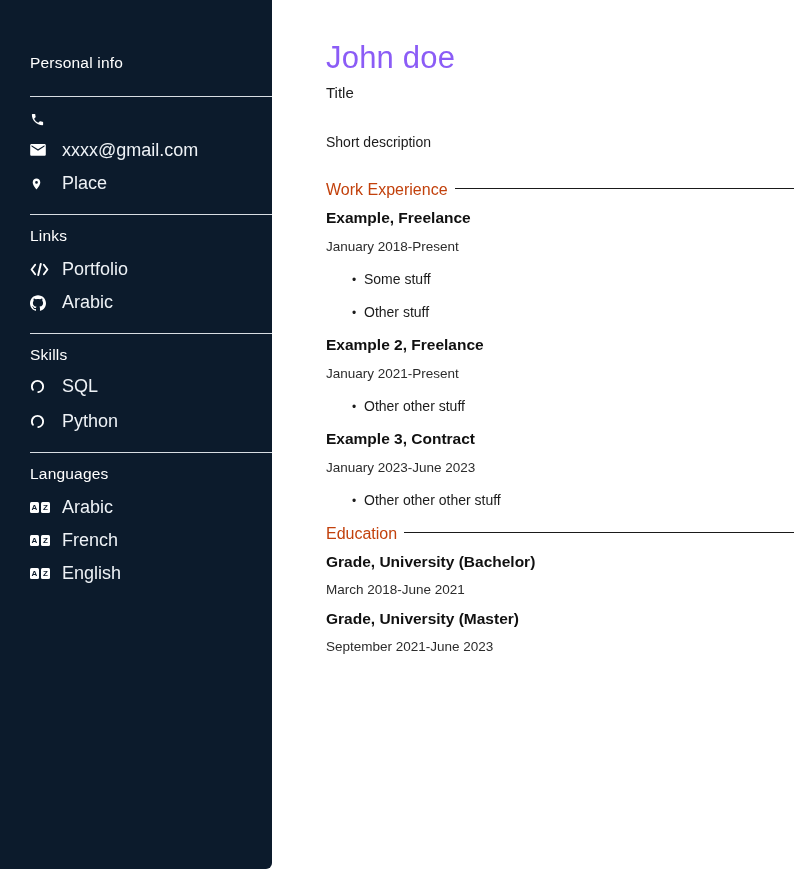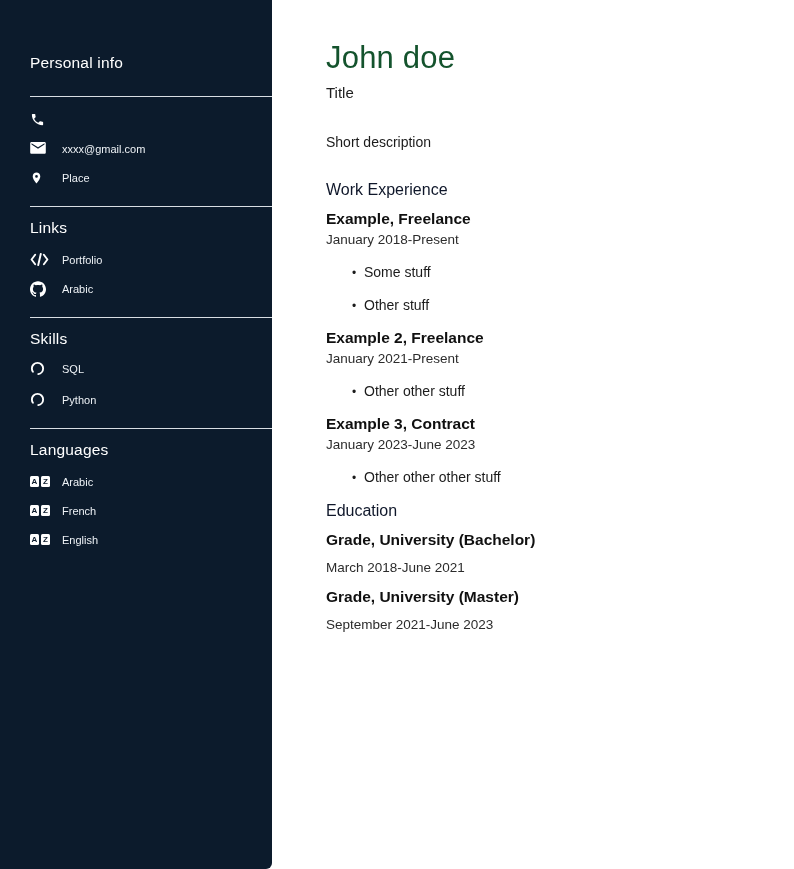--- a/index.html
+++ b/index.html
@@ -37,53 +37,53 @@
     display: flex; align-items: center;
     margin-top: 12px; min-height: 17px;
   }
   .side-row.first { margin-top: 14px; }
   .side-icon {
     width: 20px; height: 16px; flex: 0 0 20px;
     display: inline-flex; align-items: center; justify-content: flex-start;
     margin-right: 12px;
   }
   .side-icon svg { display: block; }
-  .side-label { font-size: 11px; color: #eef2f6; }
+  .side-label { font-size: 18px; color: #eef2f6; }
   a.side-link { color: #eef2f6; text-decoration: none; }
 
   
   .lang-icon { display: inline-flex; gap: 2px; }
   .lang-tile {
     width: 9px; height: 11px; background: #ffffff; border-radius: 1.5px;
     color: #0c1b2c; font-size: 8px; font-weight: 700; line-height: 11px;
     text-align: center; font-style: normal; display: inline-block;
   }
 
   
   .main {
     position: absolute; left: 326px; top: 0; right: 0;
     padding: 40px 0 0 0;
   }
-  .name { font-size: 31px; font-weight: 400; color: #14532d; letter-spacing: .2px; }
+  .name { font-size: 31px; font-weight: 400; color: #8b5cf6; letter-spacing: .2px; }
   .job-title { font-size: 15px; margin-top: 8px; color: #202020; }
   .description { font-size: 14px; margin-top: 33px; color: #1b1b1b; }
 
   .sec-head {
-    display: flex; align-items: flex-start;
-    font-size: 16px; color: #0f172a; margin-top: 31px; flex-direction: column;
+    display: flex; align-items: center;
+    font-size: 16px; color: #c2410c; margin-top: 31px;
   }
   .sec-head .sec-line {
     flex: 1 1 auto; border-bottom: 1px solid #1a1a1a;
     margin-left: 7px; transform: translateY(-2px);
   }
   .sec-head.edu { margin-top: 17px; }
 
   .entry-title { font-size: 15.5px; font-weight: 700; color: #101010; margin-top: 10px; }
   .entry-title.gap { margin-top: 16px; }
-  .entry-date { font-size: 13.5px; color: #2c2c2c; margin-top: 4px; }
+  .entry-date { font-size: 13.5px; color: #2c2c2c; margin-top: 12px; }
   ul.bullets { list-style: none; margin: 17px 0 0 0; padding: 0; }
   ul.bullets li {
     position: relative; margin-left: 26px; padding-left: 12px;
     font-size: 14px; color: #1b1b1b; line-height: 16px;
   }
   ul.bullets li + li { margin-top: 17px; }
   ul.bullets li::before {
     content: "\2022"; position: absolute; left: 0; top: 1px;
     font-size: 12px; color: #1b1b1b;
   }

